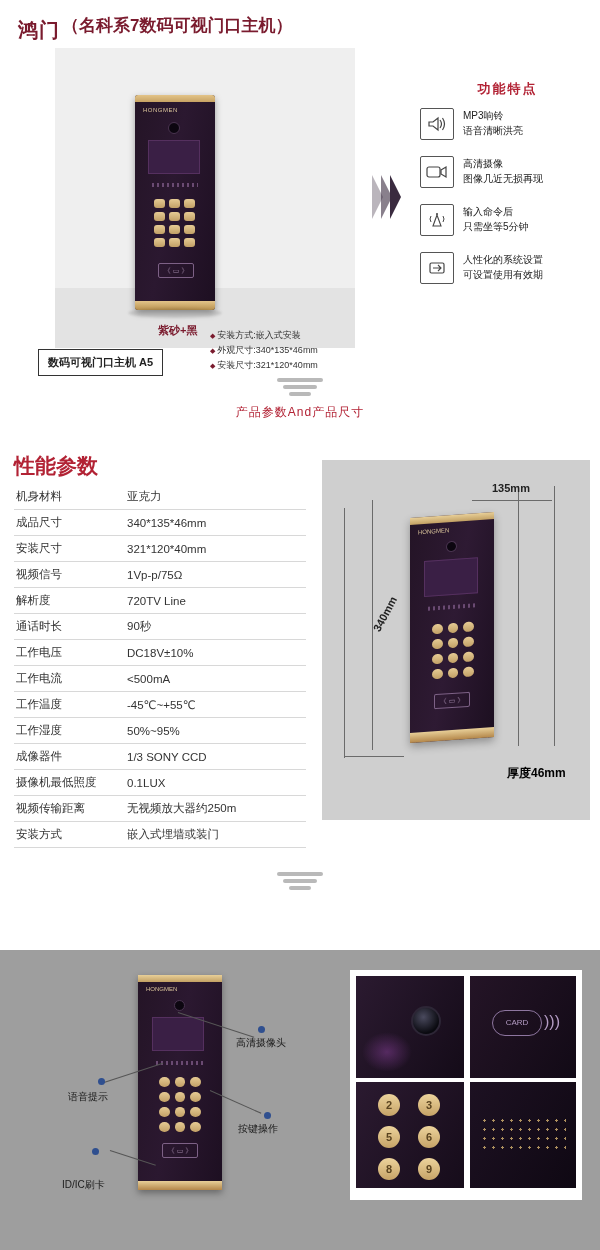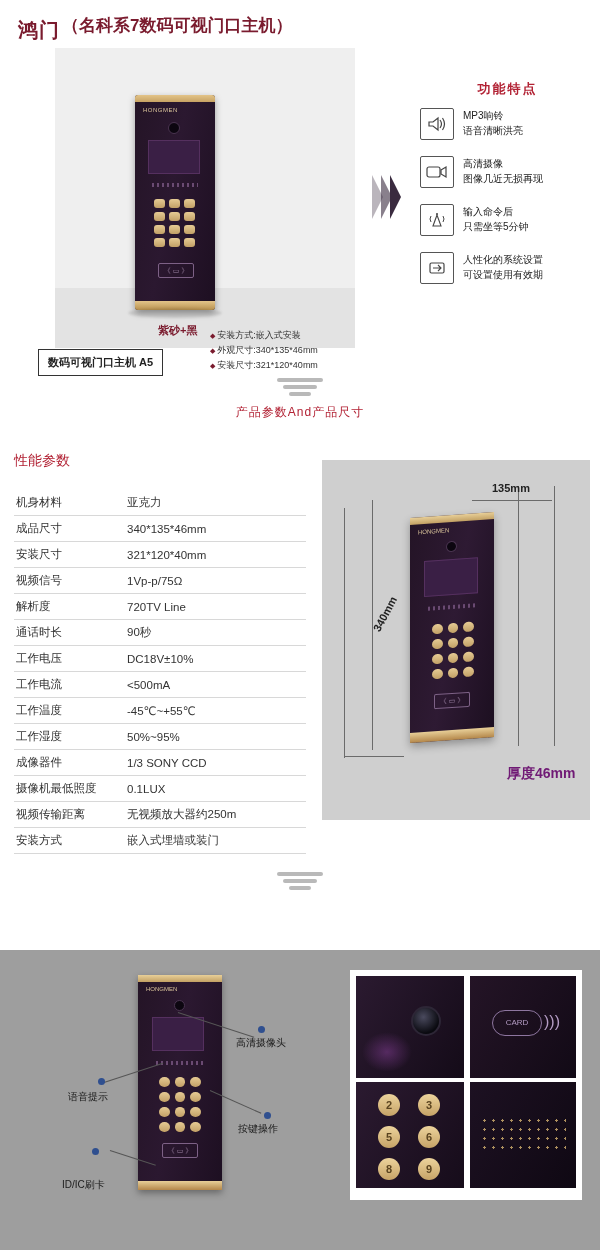--- a/index.html
+++ b/index.html
@@ -58,21 +58,21 @@
   .chev span{display:block;height:4px;background:#b9b9b9;margin-bottom:3px;border-radius:2px;}
   .chev span:nth-child(2){width:34px;margin-left:6px;}
   .chev span:nth-child(3){width:22px;margin-left:12px;}
   .sec-label{text-align:center;font-size:12px;color:#b22234;font-weight:normal;letter-spacing:1px;margin-top:4px;}
 
   .div1{position:absolute;left:0;top:378px;width:600px;}
   .div2{position:absolute;left:0;top:872px;width:600px;}
 
   
   .params{position:absolute;left:14px;top:452px;width:300px;}
-  .param-head{font-size:14px;color:#b22234;font-weight:normal;margin-bottom:20px;}
+  .param-head{font-size:21px;color:#b22234;font-weight:bold;margin-bottom:4px;}
   table{border-collapse:collapse;width:292px;}
   td{font-size:11.5px;padding:5px 2px;border-bottom:1px solid #d8d8d8;color:#333;}
   td.k{width:95px;color:#333;}
   td.v{padding-left:14px;}
 
   
   .sizebox{position:absolute;left:322px;top:460px;width:268px;height:360px;background:#cfcfcf;}
   .sz-device{position:absolute;left:88px;top:55px;width:84px;height:225px;
      background:linear-gradient(100deg,#241426,#2e1a33 50%,#1c0f20);transform:skewY(-4deg);box-shadow:0 4px 9px rgba(0,0,0,.3);}
   .sz-device .g1{position:absolute;left:0;top:0;width:84px;height:7px;background:linear-gradient(#e8cf98,#c2a063);}
@@ -80,21 +80,21 @@
   .sz-device .lg{position:absolute;left:8px;top:12px;font-size:6px;color:#d9c39a;}
   .sz-device .cm{position:absolute;left:36px;top:26px;width:9px;height:9px;border-radius:50%;background:#0c0610;border:1px solid #4a3450;}
   .sz-device .scr{position:absolute;left:14px;top:44px;width:52px;height:34px;background:#3a1f45;border:1px solid #55305f;}
   .sz-device .ld{position:absolute;left:18px;top:90px;width:48px;height:4px;background:repeating-linear-gradient(90deg,#6a4a72 0 2px,transparent 2px 5px);}
   .sz-key{position:absolute;left:22px;top:108px;width:42px;}
   .sz-key .kr{display:flex;gap:5px;margin-bottom:5px;}
   .sz-key .k{width:11px;height:10px;border-radius:50%;background:linear-gradient(#e6cb94,#c2a066);}
   .sz-device .cd{position:absolute;left:24px;top:178px;width:34px;height:13px;border:1px solid #7d6186;border-radius:2px;color:#9e85a6;font-size:7px;text-align:center;line-height:13px;}
   .dim-top{position:absolute;left:170px;top:22px;font-size:11px;color:#222;font-weight:bold;}
   .dim-left{position:absolute;left:44px;top:148px;font-size:11px;color:#222;font-weight:bold;transform:rotate(-62deg);}
-  .dim-thick{position:absolute;left:185px;top:305px;font-size:14px;color:#701a75;font-weight:bold;}
+  .dim-thick{position:absolute;left:185px;top:305px;font-size:12px;color:#000000;font-weight:bold;}
   .guide{position:absolute;background:#6b6b6b;}
 
   
   .detail{position:absolute;left:0;top:950px;width:600px;height:300px;background:#9e9e9e;}
   .d-device{position:absolute;left:138px;top:25px;width:84px;height:215px;
      background:linear-gradient(100deg,#241426,#2b1830 45%,#1d0f21);box-shadow:0 3px 7px rgba(0,0,0,.35);}
   .d-device .g1{position:absolute;left:0;top:0;width:84px;height:7px;background:linear-gradient(#e8cf98,#c2a063);}
   .d-device .g2{position:absolute;left:0;bottom:0;width:84px;height:9px;background:linear-gradient(#e8cf98,#b4874a);}
   .d-device .lg{position:absolute;left:8px;top:11px;font-size:6px;color:#d9c39a;}
   .d-device .cm{position:absolute;left:36px;top:25px;width:9px;height:9px;border-radius:50%;background:#0c0610;border:1px solid #4a3450;}

